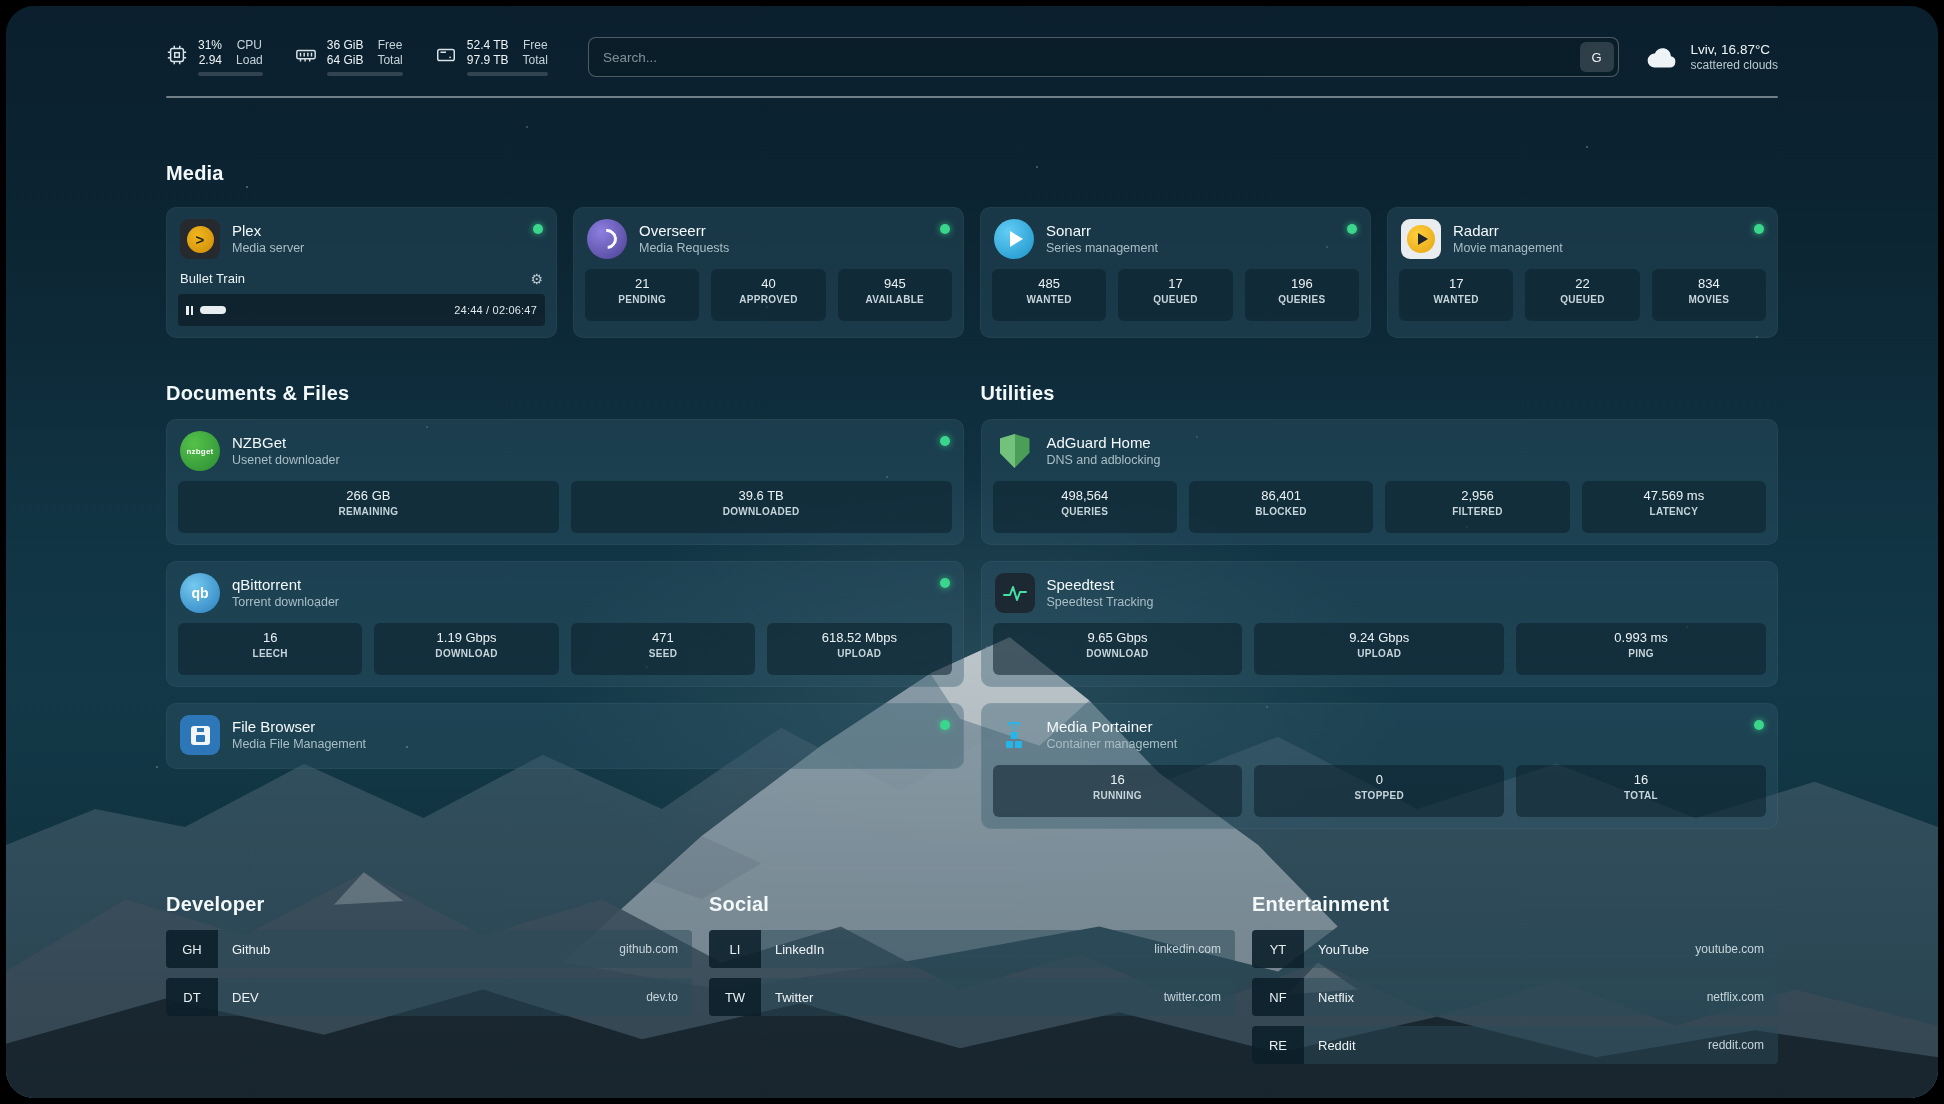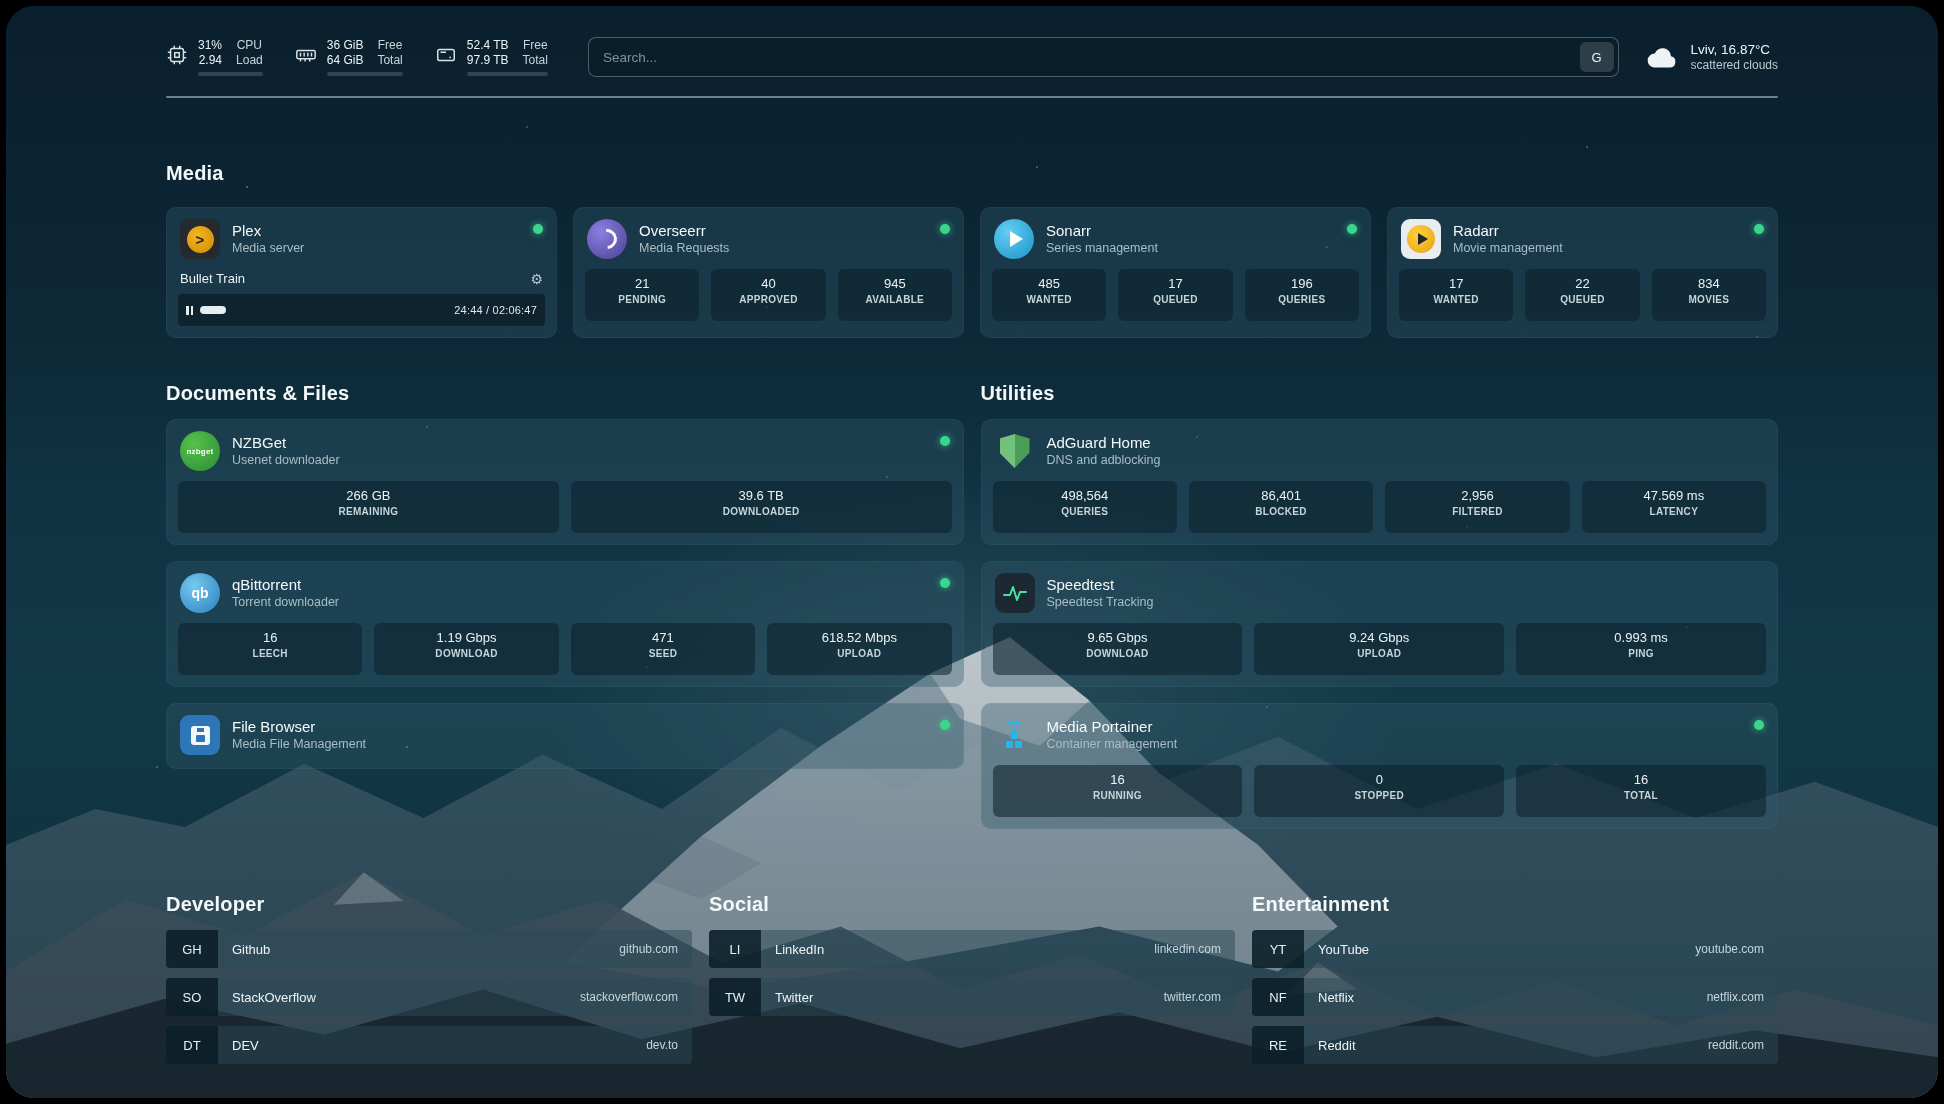--- a/index.html
+++ b/index.html
@@ -506,25 +506,20 @@
 
     <div class="bookmarks">
       <div class="bm-col">
         <h2 class="section">Developer</h2>
         <div class="bm-row">
           <span class="bm-abbr">GH</span>
           <span class="bm-name">Github</span>
           <span class="bm-url">github.com</span>
         </div>
         <div class="bm-row">
-          <span class="bm-abbr">SO</span>
-          <span class="bm-name">StackOverflow</span>
-          <span class="bm-url">stackoverflow.com</span>
-        </div>
-        <div class="bm-row">
           <span class="bm-abbr">DT</span>
           <span class="bm-name">DEV</span>
           <span class="bm-url">dev.to</span>
         </div>
       </div>
 
       <div class="bm-col">
         <h2 class="section">Social</h2>
         <div class="bm-row">
           <span class="bm-abbr">LI</span>

